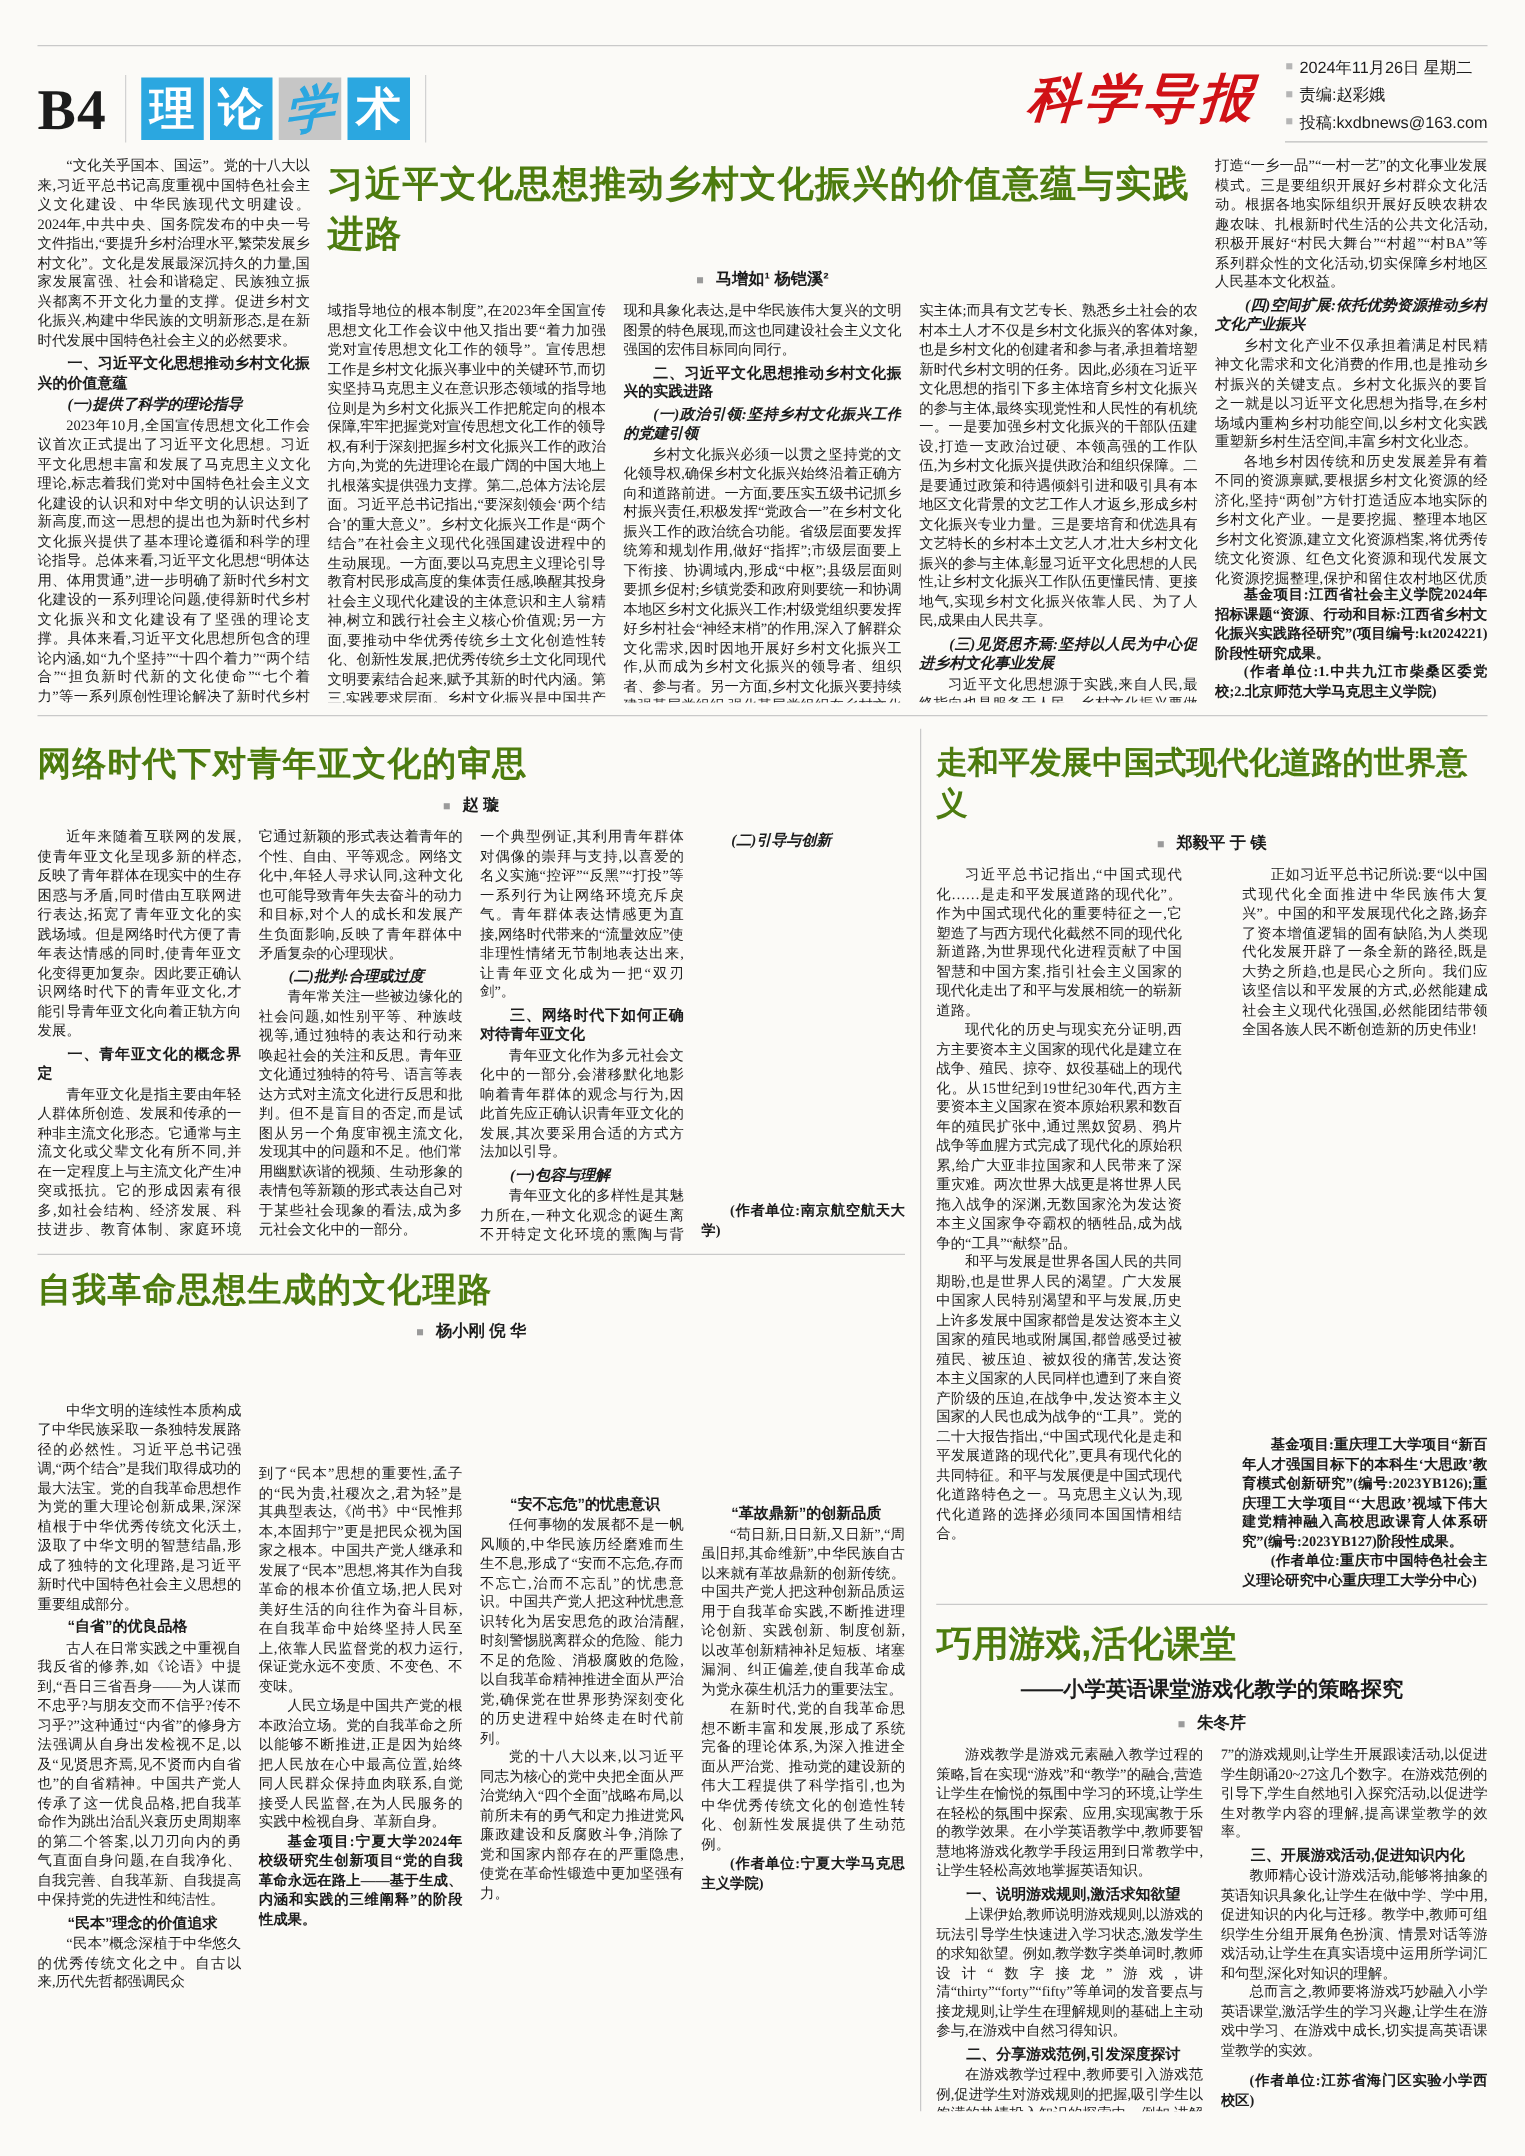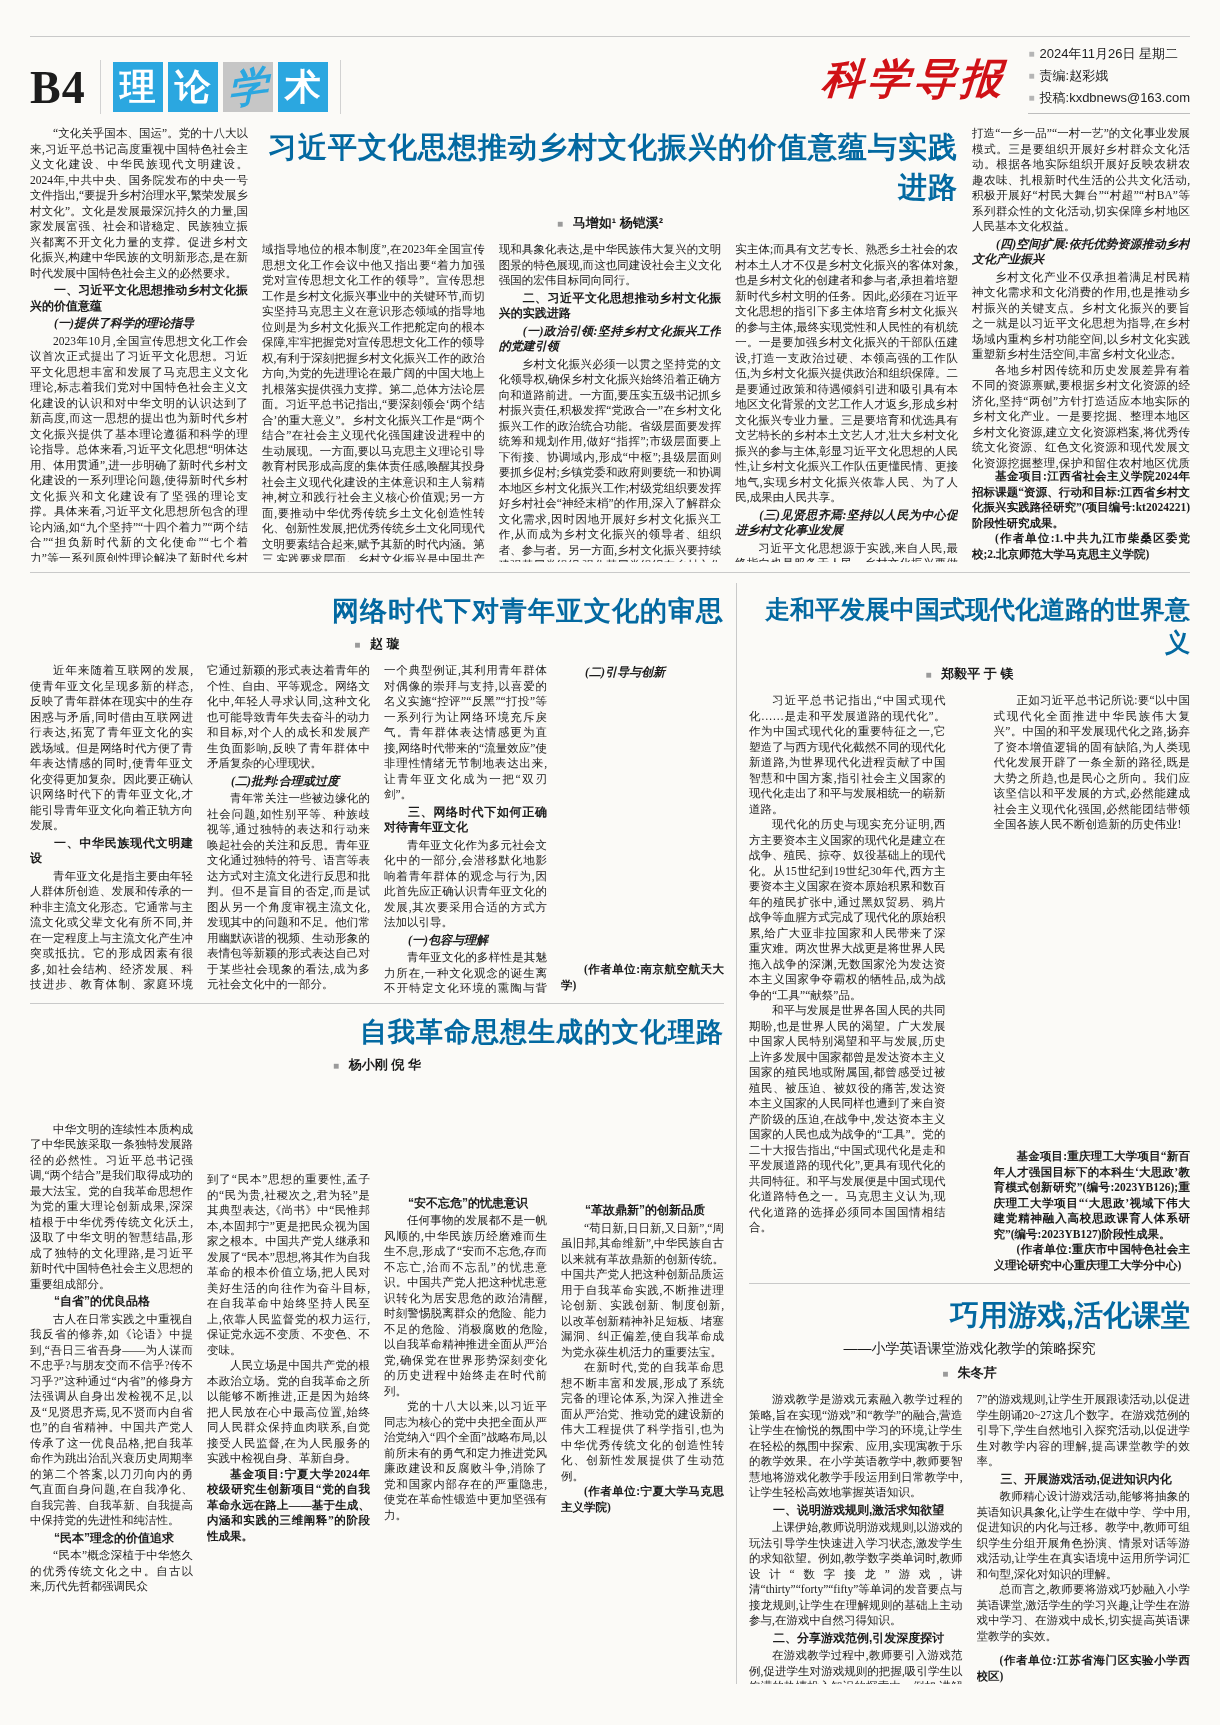--- a/index.html
+++ b/index.html
@@ -19,21 +19,21 @@
   .logo .gray span{display:inline-block;transform:rotate(-8deg) skewX(-6deg);font-size:40px;}
   .hright{display:flex;align-items:center;gap:22px;}
   .masthead{color:#d01116;font-size:42px;font-weight:bold;font-style:italic;letter-spacing:4px;
        font-family:"Liberation Serif","DejaVu Serif",serif;transform:skewX(-4deg);}
   .pubinfo{font-family:"Liberation Sans","DejaVu Sans",sans-serif;font-size:13px;line-height:1.7;
        border-bottom:1px solid #bdbdbd;padding-bottom:4px;}
   .pubinfo .row{display:flex;align-items:center;gap:5px;}
   .sq{color:#b5b5b5;font-size:10px;line-height:1;}
   
   .article{box-sizing:border-box;}
-  .a-title{font-family:"Liberation Sans","DejaVu Sans",sans-serif;font-weight:bold;text-align:right;color:#0369a1;}
+  .a-title{font-family:"Liberation Sans","DejaVu Sans",sans-serif;font-weight:bold;text-align:left;color:#4d7c0f;}
   .byline{text-align:center;font-size:13px;font-weight:bold;margin:6px 0 10px 0;
        font-family:"Liberation Sans","DejaVu Sans",sans-serif;}
   .byline .sq{margin-right:6px;color:#9a9a9a;}
   .cols{display:flex;gap:14px;}
   .col{flex:1;display:flex;flex-direction:column;overflow:hidden;}
   .colfill{flex:1 1 auto;overflow:hidden;}
   .colnotes{flex:0 0 auto;}
   .blk{font-size:11.5px;line-height:15.5px;text-align:justify;text-indent:2em;}
   .blk.pc{text-indent:0;}
   .blk.h{font-family:"Liberation Sans","DejaVu Sans",sans-serif;font-weight:bold;font-size:12px;margin:2px 0;}
@@ -53,21 +53,21 @@
   .row2-left{width:706px;padding-right:12px;box-sizing:border-box;}
   .vdiv{width:1px;background:#c9c9c9;}
   .row2-right{flex:1;padding-left:12px;box-sizing:border-box;}
   .a2 .a-title,.a4 .a-title{font-size:27px;letter-spacing:1px;margin-top:10px;}
   .a3 .a-title{font-size:25px;margin-top:10px;}
   .a2-cols{height:330px;}
   .a4-cols{height:548px;align-items:center;}
   .a3-cols{height:580px;gap:48px;}
   .a5-cols{height:292px;}
   .a5 .a-title{font-size:29px;margin-top:12px;}
-  .a5-sub{text-align:center;font-size:14px;font-family:"Liberation Sans","DejaVu Sans",sans-serif;margin-top:4px;}
+  .a5-sub{text-align:center;font-size:17px;font-family:"Liberation Sans","DejaVu Sans",sans-serif;margin-top:4px;font-weight:bold;}
 </style>
 </head>
 <body>
 
 <div class="page">
 
   <div class="toprule"></div>
 
   <div class="header">
     <div class="hleft">
@@ -165,21 +165,21 @@
         <div class="article a2">
           <div class="a-title">网络时代下对青年亚文化的审思</div>
           <div class="byline">
             <span class="sq">■</span>
             <span>赵  璇</span>
           </div>
           <div class="cols a2-cols">
             <div class="col">
               <div class="colfill">
                   <div class="blk p">近年来随着互联网的发展,使青年亚文化呈现多新的样态,反映了青年群体在现实中的生存困惑与矛盾,同时借由互联网进行表达,拓宽了青年亚文化的实践场域。但是网络时代方便了青年表达情感的同时,使青年亚文化变得更加复杂。因此要正确认识网络时代下的青年亚文化,才能引导青年亚文化向着正轨方向发展。</div>
-                  <div class="blk h">一、中华民族现代文明建设</div>
+                  <div class="blk h">一、青年亚文化的概念界定</div>
                   <div class="blk p">青年亚文化是指主要由年轻人群体所创造、发展和传承的一种非主流文化形态。它通常与主流文化或父辈文化有所不同,并在一定程度上与主流文化产生冲突或抵抗。它的形成因素有很多,如社会结构、经济发展、科技进步、教育体制、家庭环境等。这些因素促使他们形成独特的文化风格和表达方式,青年亚文化往往通过音乐、时尚、电影、网络文化等形式表现出来,体现了年轻人对自由、平等、个性化的追求。</div>
                 </div>
             </div>
             <div class="col">
               <div class="colfill">
                   <div class="blk pc">它通过新颖的形式表达着青年的个性、自由、平等观念。网络文化中,年轻人寻求认同,这种文化也可能导致青年失去奋斗的动力和目标,对个人的成长和发展产生负面影响,反映了青年群体中矛盾复杂的心理现状。</div>
                   <div class="blk hk">(二)批判:合理或过度</div>
                   <div class="blk p">青年常关注一些被边缘化的社会问题,如性别平等、种族歧视等,通过独特的表达和行动来唤起社会的关注和反思。青年亚文化通过独特的符号、语言等表达方式对主流文化进行反思和批判。但不是盲目的否定,而是试图从另一个角度审视主流文化,发现其中的问题和不足。他们常用幽默诙谐的视频、生动形象的表情包等新颖的形式表达自己对于某些社会现象的看法,成为多元社会文化中的一部分。</div>
                 </div>
             </div>

